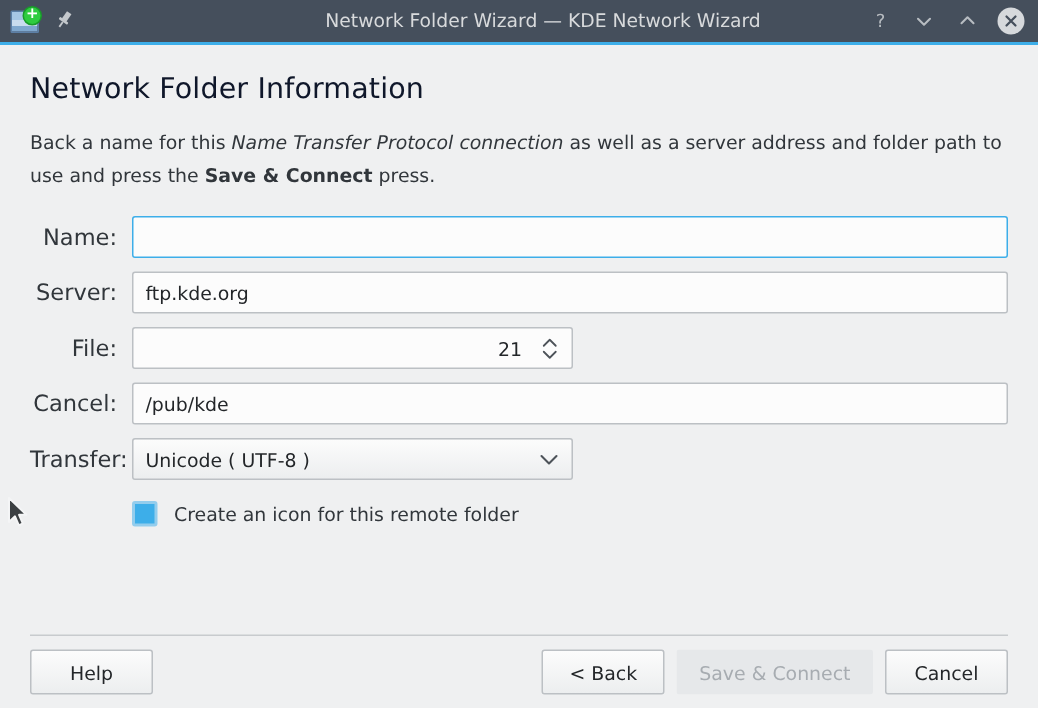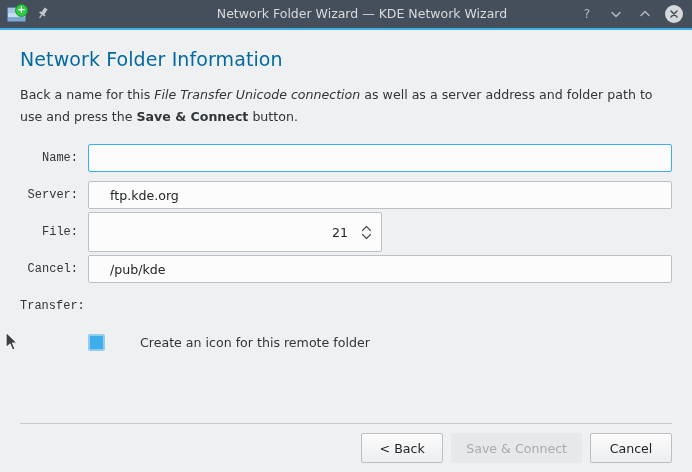--- a/index.html
+++ b/index.html
@@ -100,21 +100,21 @@
   .pin { color: #c4c8cc; }
 
   
   .content {
     flex: 1;
     padding: 0 20px;
     position: relative;
   }
   .page-title {
     font-size: 19px;
-    color: #0369a1;
+    color: #0f172a;
     margin: 18px 0 0 0;
     font-weight: normal;
     letter-spacing: 0.1px;
   }
   .desc {
     font-size: 12.6px;
     color: #31363b;
     line-height: 1.72;
     margin: 14px 0 0 0;
     max-width: 652px;
@@ -126,47 +126,46 @@
   .form { margin-top: 17px; }
   .row {
     display: flex;
     align-items: center;
     margin-bottom: 9px;
     height: 28px;
   }
   .row .label {
     width: 58px;
     text-align: right;
-    font-size: 12px;
+    font-size: 15px;
     color: #31363b;
     padding-right: 10px;
     flex: none;
-    font-family: Liberation Mono, monospace;
   }
   .field {
     flex: 1;
     height: 28px;
     box-sizing: border-box;
     background: #fcfcfc;
     border: 1px solid #bcc0c4;
     border-radius: 2px;
     font-family: inherit;
     font-size: 12.6px;
     color: #232629;
-    padding: 0 21px;
+    padding: 0 8px;
     outline: none;
   }
   .field.focused {
     border: 1px solid #3daee9;
   }
   .field::placeholder { color: #9fa4a9; }
 
   .spin-wrap {
     width: 294px;
-    height: 40px;
+    height: 28px;
     box-sizing: border-box;
     background: #fcfcfc;
     border: 1px solid #bcc0c4;
     border-radius: 2px;
     display: flex;
     align-items: center;
     flex: none;
   }
   .spin-val {
     flex: 1;
@@ -210,21 +209,20 @@
     color: #4d5359;
     display: flex;
     align-items: center;
   }
 
   .check-row {
     display: flex;
     align-items: center;
     margin-top: 14px;
     padding-left: 68px;
-    gap: 24px;
   }
   .checkbox {
     width: 17px;
     height: 17px;
     box-sizing: border-box;
     border: 2px solid #93cded;
     background: #3daee9;
     border-radius: 2px;
     flex: none;
   }
@@ -325,21 +323,21 @@
           <path d="M6 6 L12 12 M12 6 L6 12" fill="none" stroke="#454f5c" stroke-width="1.5" stroke-linecap="round"></path>
         </svg>
       </span>
     </div>
   </div>
 
   <div class="content">
 
     <h1 class="page-title">Network Folder Information</h1>
 
-    <p class="desc"><span>Back a name for this </span><i>File Transfer Unicode connection</i><span> as well as a server address and folder path to use and press the </span><b>Save &amp; Connect</b><span> button.</span></p>
+    <p class="desc"><span>Back a name for this </span><i>Name Transfer Protocol connection</i><span> as well as a server address and folder path to use and press the </span><b>Save &amp; Connect</b><span> press.</span></p>
 
     <div class="form">
 
       <div class="row">
         <div class="label">Name:</div>
         <input class="field focused" type="text" value="" style="">
       </div>
 
 
       <div class="row">
@@ -362,36 +360,45 @@
         </div>
       </div>
 
       <div class="row">
         <div class="label">Cancel:</div>
         <input class="field" type="text" value="/pub/kde" style="">
       </div>
 
       <div class="row">
         <div class="label">Transfer:</div>
+        <div class="combo">
+          <span>Unicode ( UTF-8 )</span>
+          <span class="combo-arrow">
+            <svg width="14" height="9" viewBox="0 0 14 9">
+              <path d="M2 2 L7 7 L12 2" fill="none" stroke="#4d5359" stroke-width="1.4" stroke-linecap="round" stroke-linejoin="round"></path>
+            </svg>
+          </span>
+        </div>
       </div>
 
       <div class="check-row">
         <span class="checkbox"></span>
         <span class="check-label">Create an icon for this remote folder</span>
       </div>
 
     </div>
 
     <svg class="cursor" viewBox="0 0 16 22">
       <path d="M2 1 L2 17 L6 13.2 L8.6 19.2 L11.2 18 L8.7 12.2 L13.6 12.2 Z" fill="#3b3f42" stroke="#f4f5f6" stroke-width="1.3" stroke-linejoin="round"></path>
     </svg>
 
   </div>
 
   <div class="sep"></div>
   <div class="footer">
+    <button class="btn">Help</button>
     <span class="spacer"></span>
     <button class="btn">&lt; Back</button>
     <button class="btn disabled" disabled="">Save &amp; Connect</button>
     <button class="btn">Cancel</button>
   </div>
 
 </div>
 
 </body></html>

